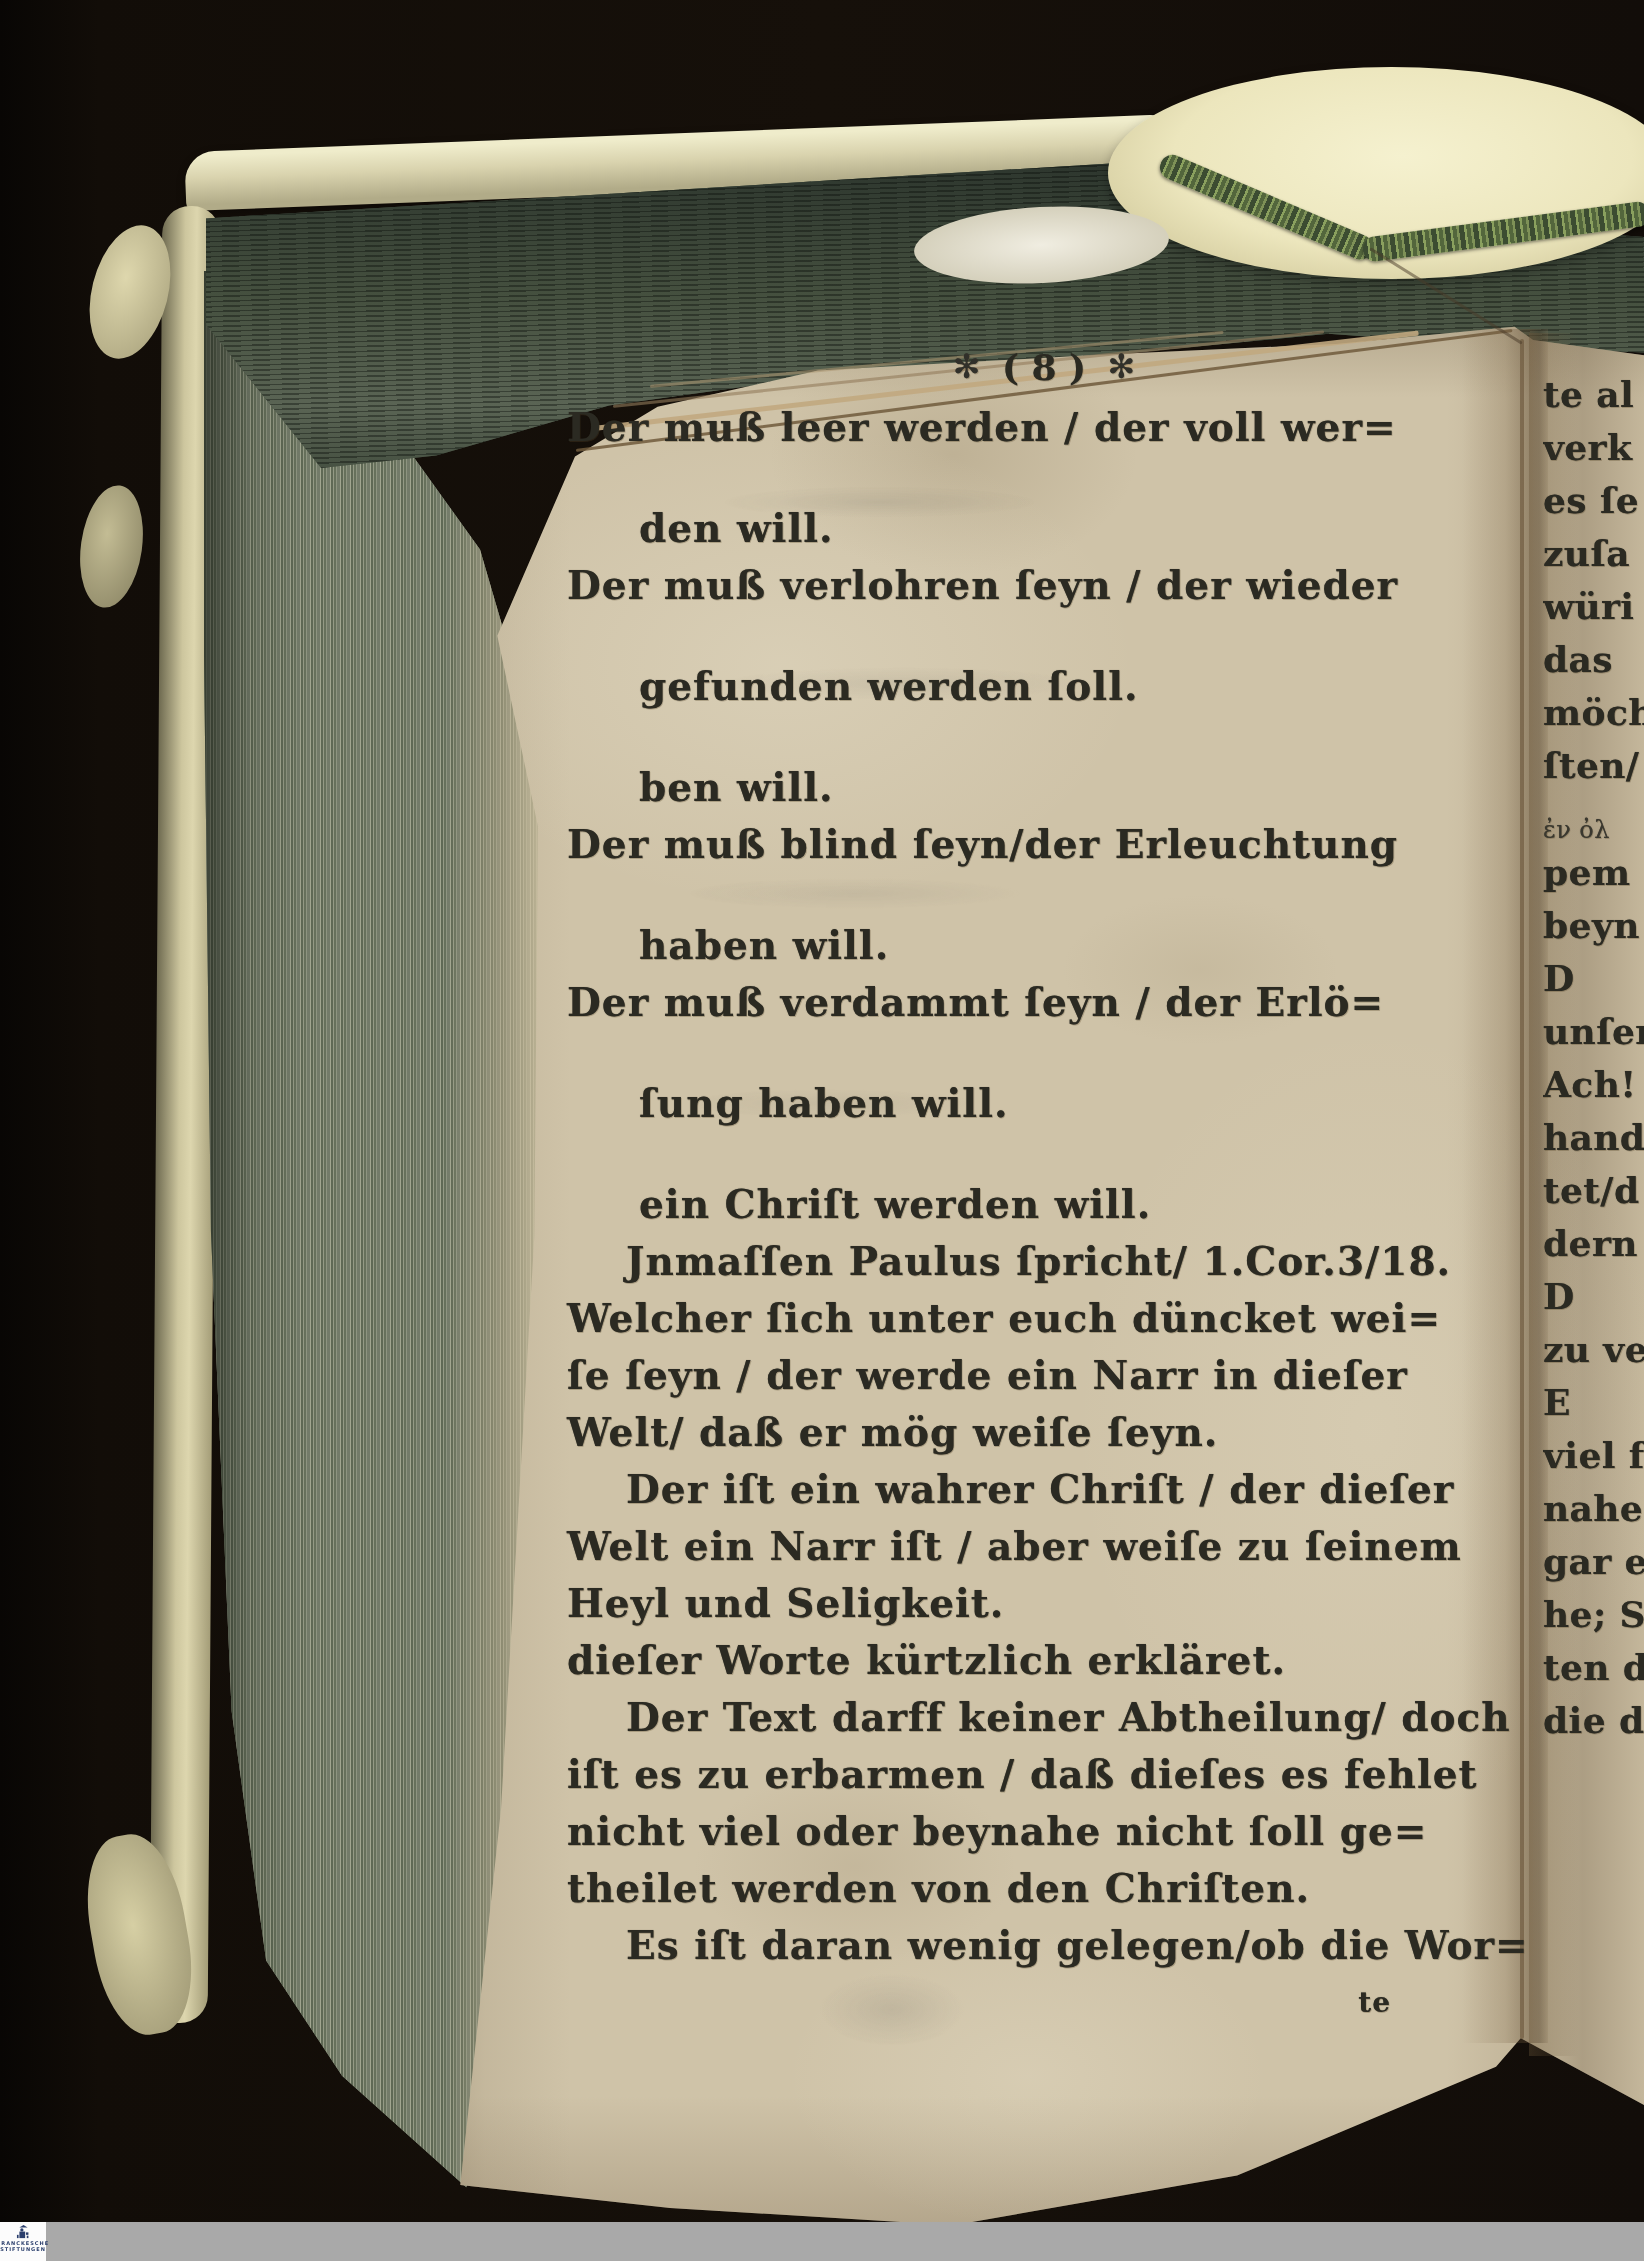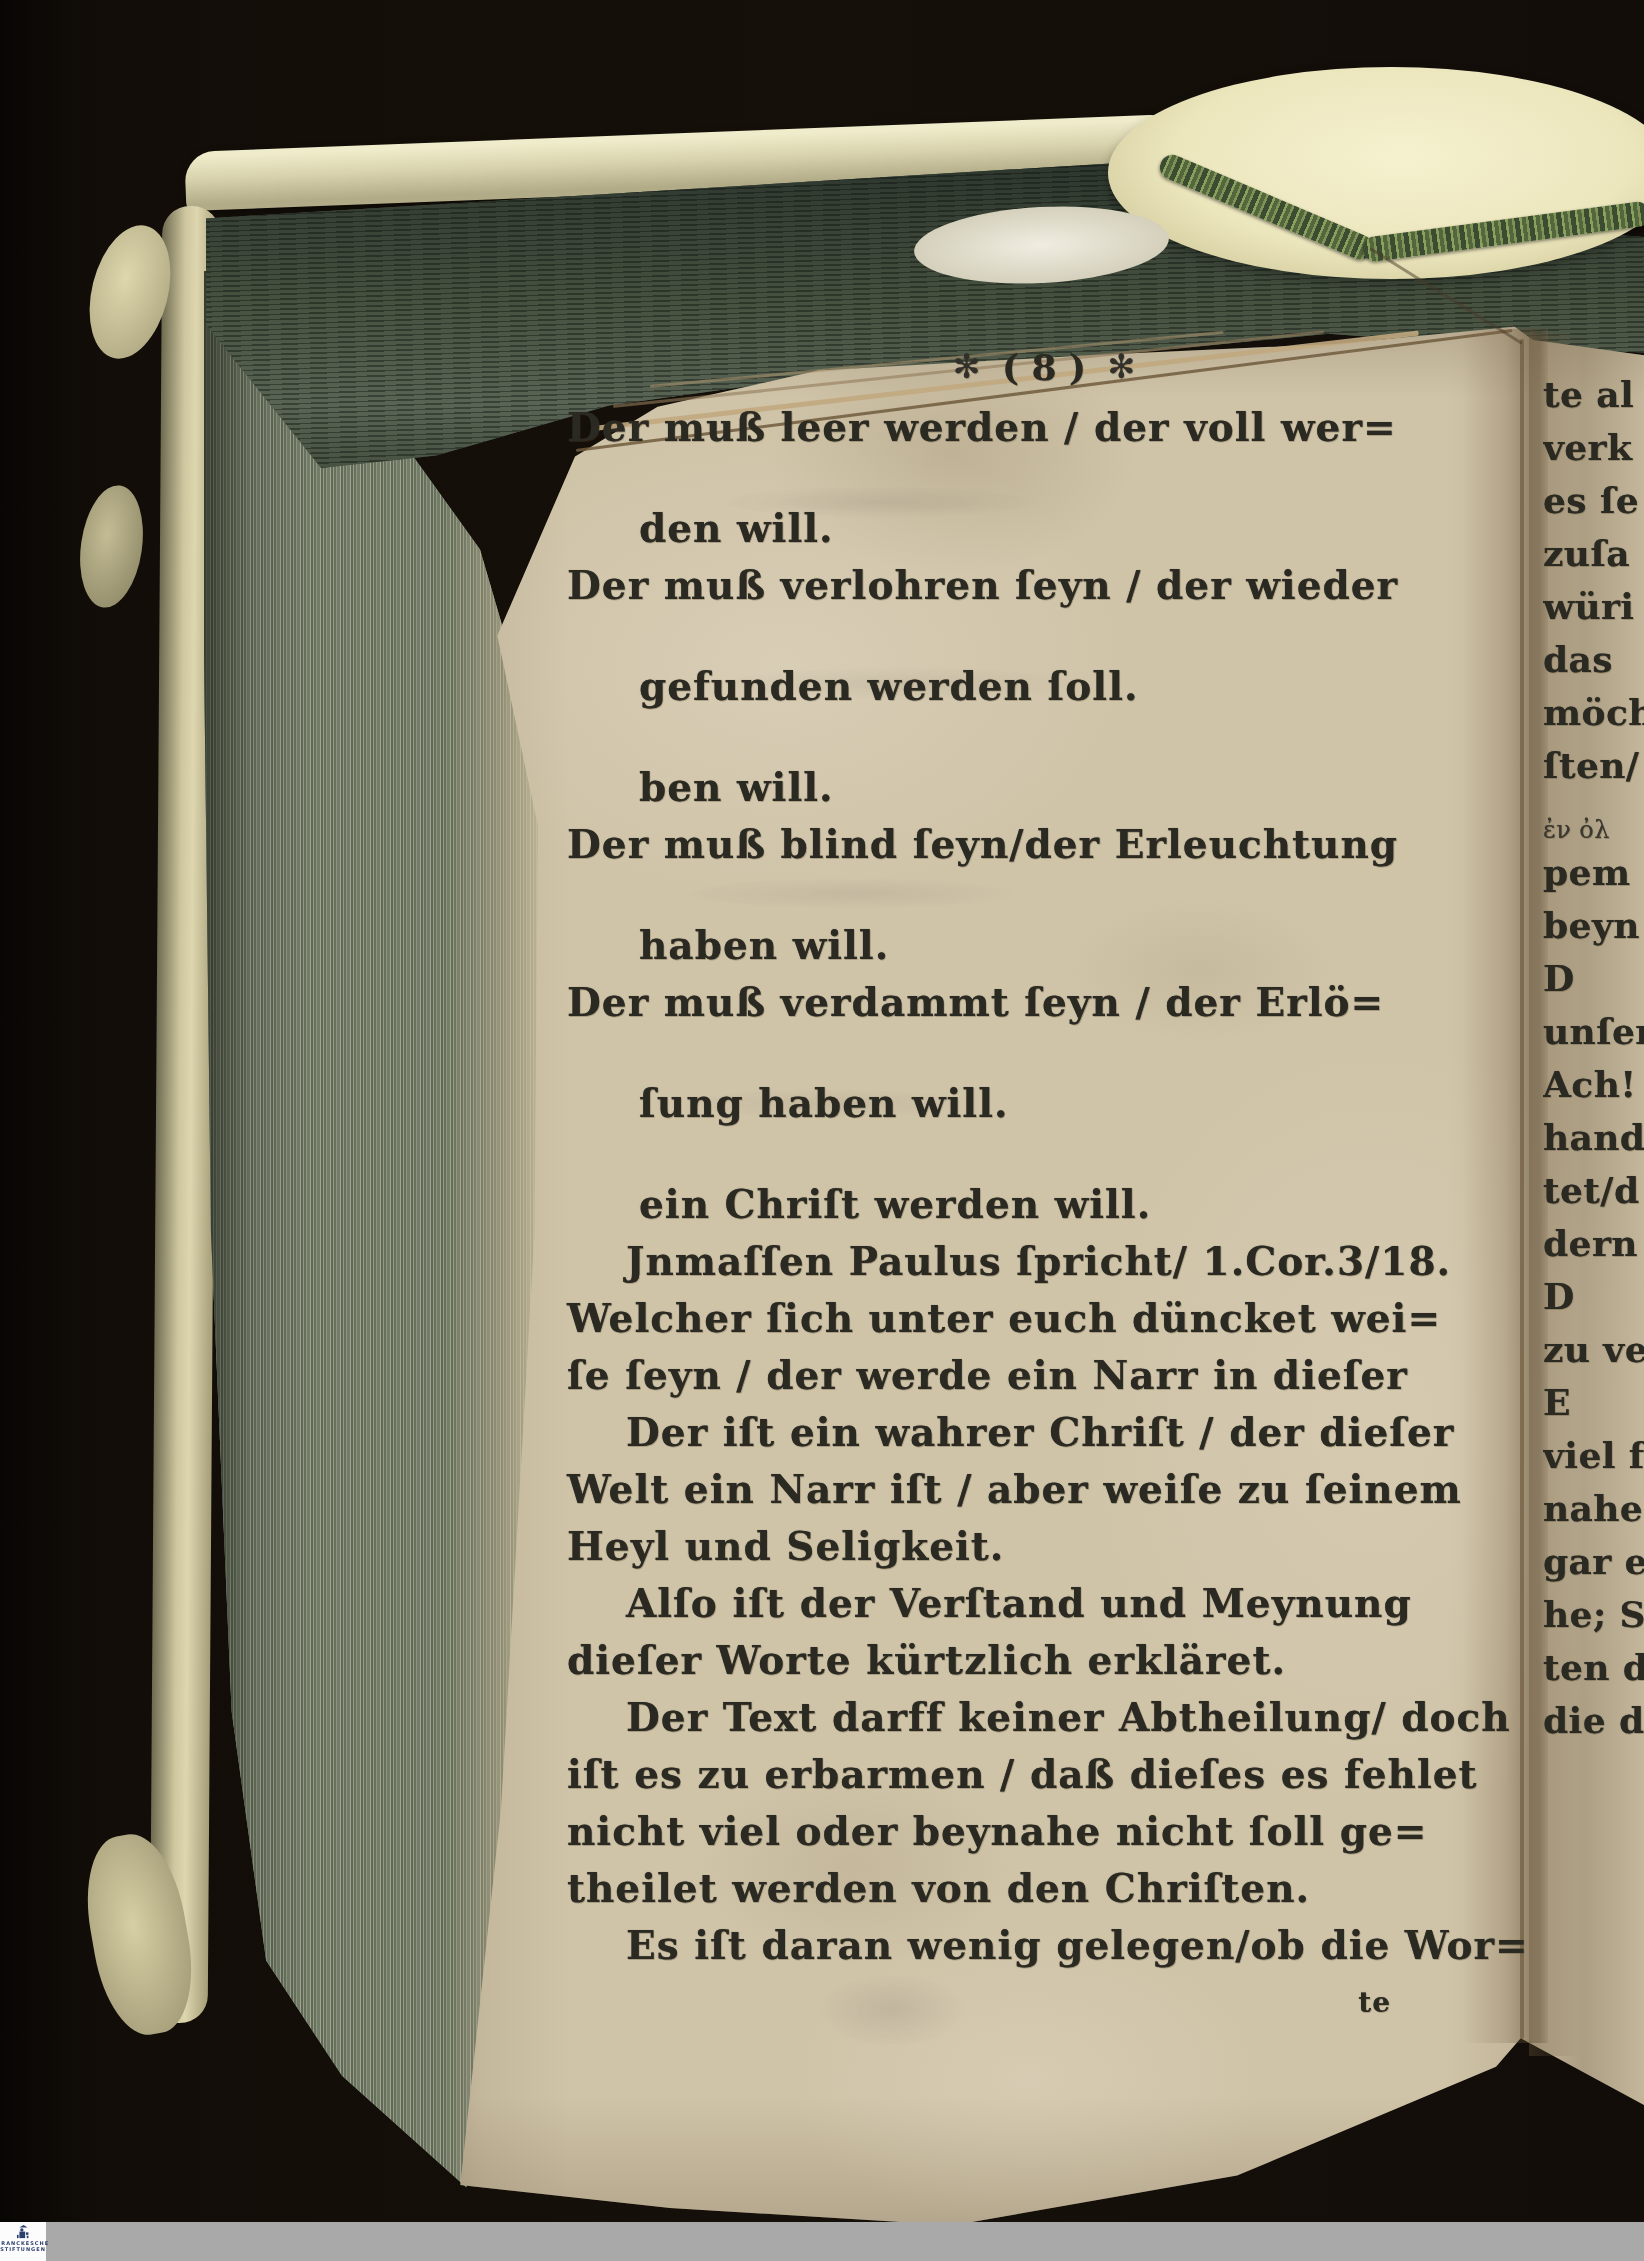--- a/index.html
+++ b/index.html
@@ -158,24 +158,24 @@
       <div class="line hang">gefunden werden ſoll.</div>
       <div class="line hang">ben will.</div>
       <div class="line flush">Der muß blind ſeyn/der Erleuchtung</div>
       <div class="line hang">haben will.</div>
       <div class="line flush">Der muß verdammt ſeyn / der Erlö=</div>
       <div class="line hang">ſung haben will.</div>
       <div class="line hang">ein Chriſt werden will.</div>
       <div class="line para">Jnmaſſen Paulus ſpricht/ 1.Cor.3/18.</div>
       <div class="line flush">Welcher ſich unter euch düncket wei=</div>
       <div class="line flush">ſe ſeyn / der werde ein Narr in dieſer</div>
+      <div class="line flush">Welt/ daß er mög weiſe ſeyn.</div>
       <div class="line para">Der iſt ein wahrer Chriſt / der dieſer</div>
       <div class="line flush">Welt ein Narr iſt / aber weiſe zu ſeinem</div>
       <div class="line flush">Heyl und Seligkeit.</div>
-      <div class="line para">Alſo iſt der Verſtand und Meynung</div>
       <div class="line flush">dieſer Worte kürtzlich erkläret.</div>
       <div class="line para">Der Text darff keiner Abtheilung/ doch</div>
       <div class="line flush">iſt es zu erbarmen / daß dieſes es fehlet</div>
       <div class="line flush">nicht viel oder beynahe nicht ſoll ge=</div>
       <div class="line flush">theilet werden von den Chriſten.</div>
       <div class="line para">Es iſt daran wenig gelegen/ob die Wor=</div>
       <div class="line catch">te</div>
     </div>
 
   <div class="abs fragcol ink">

